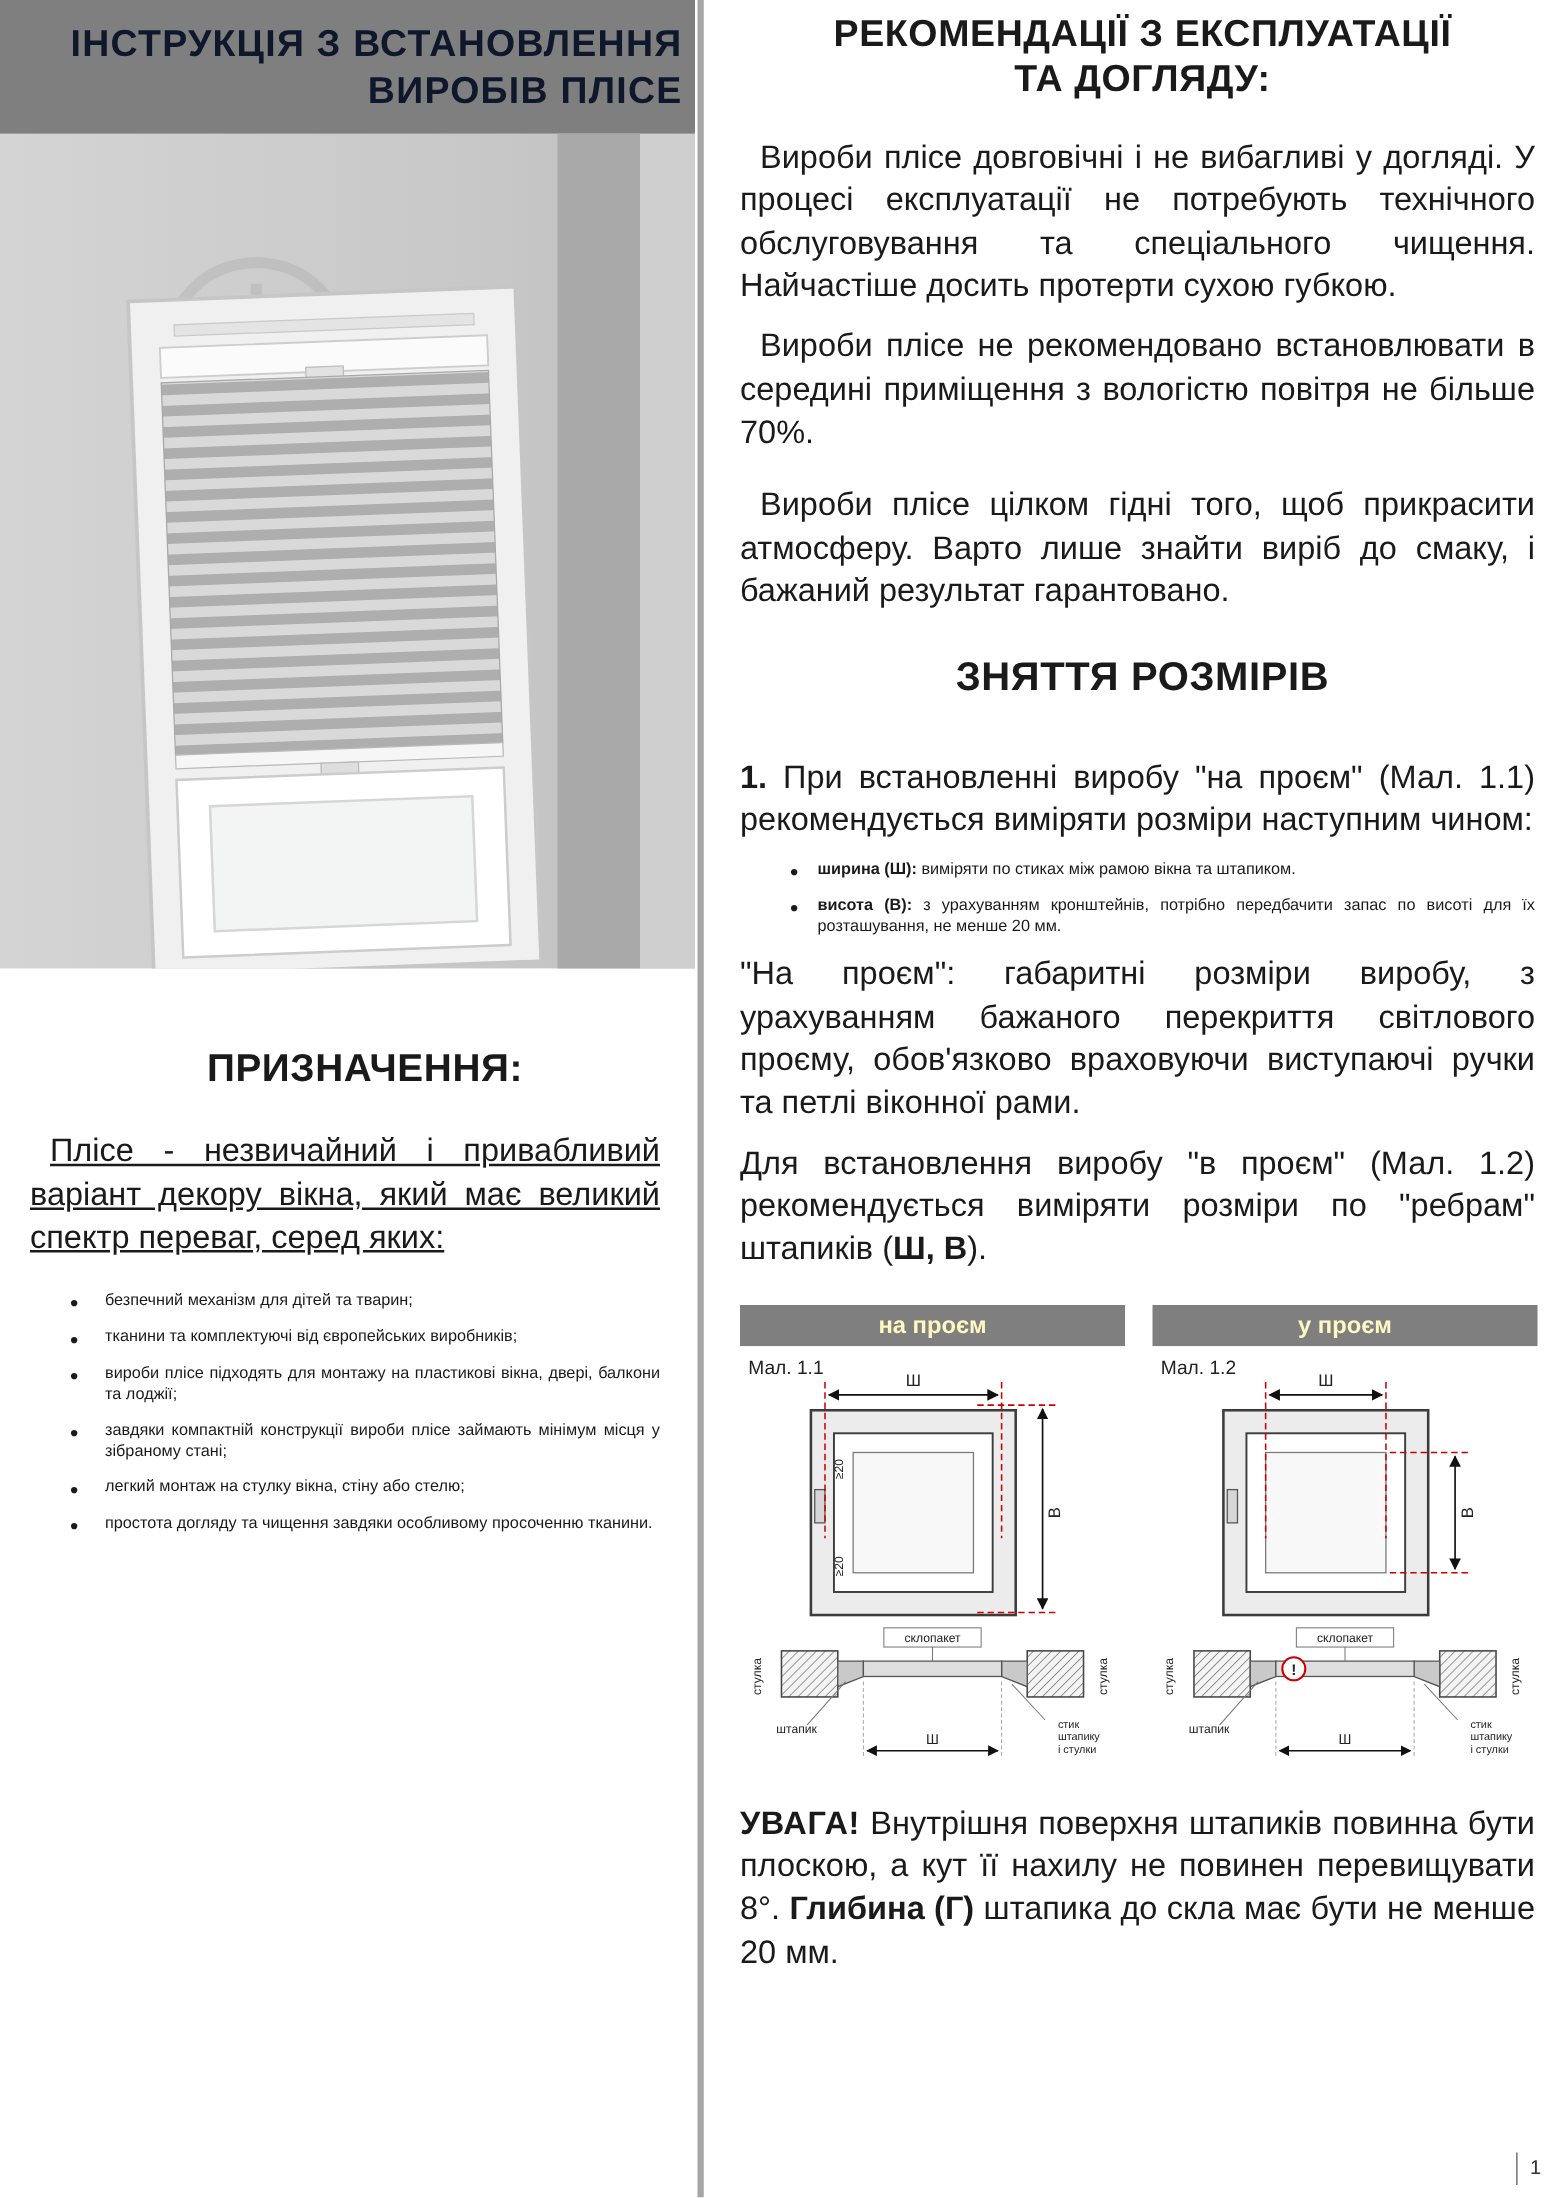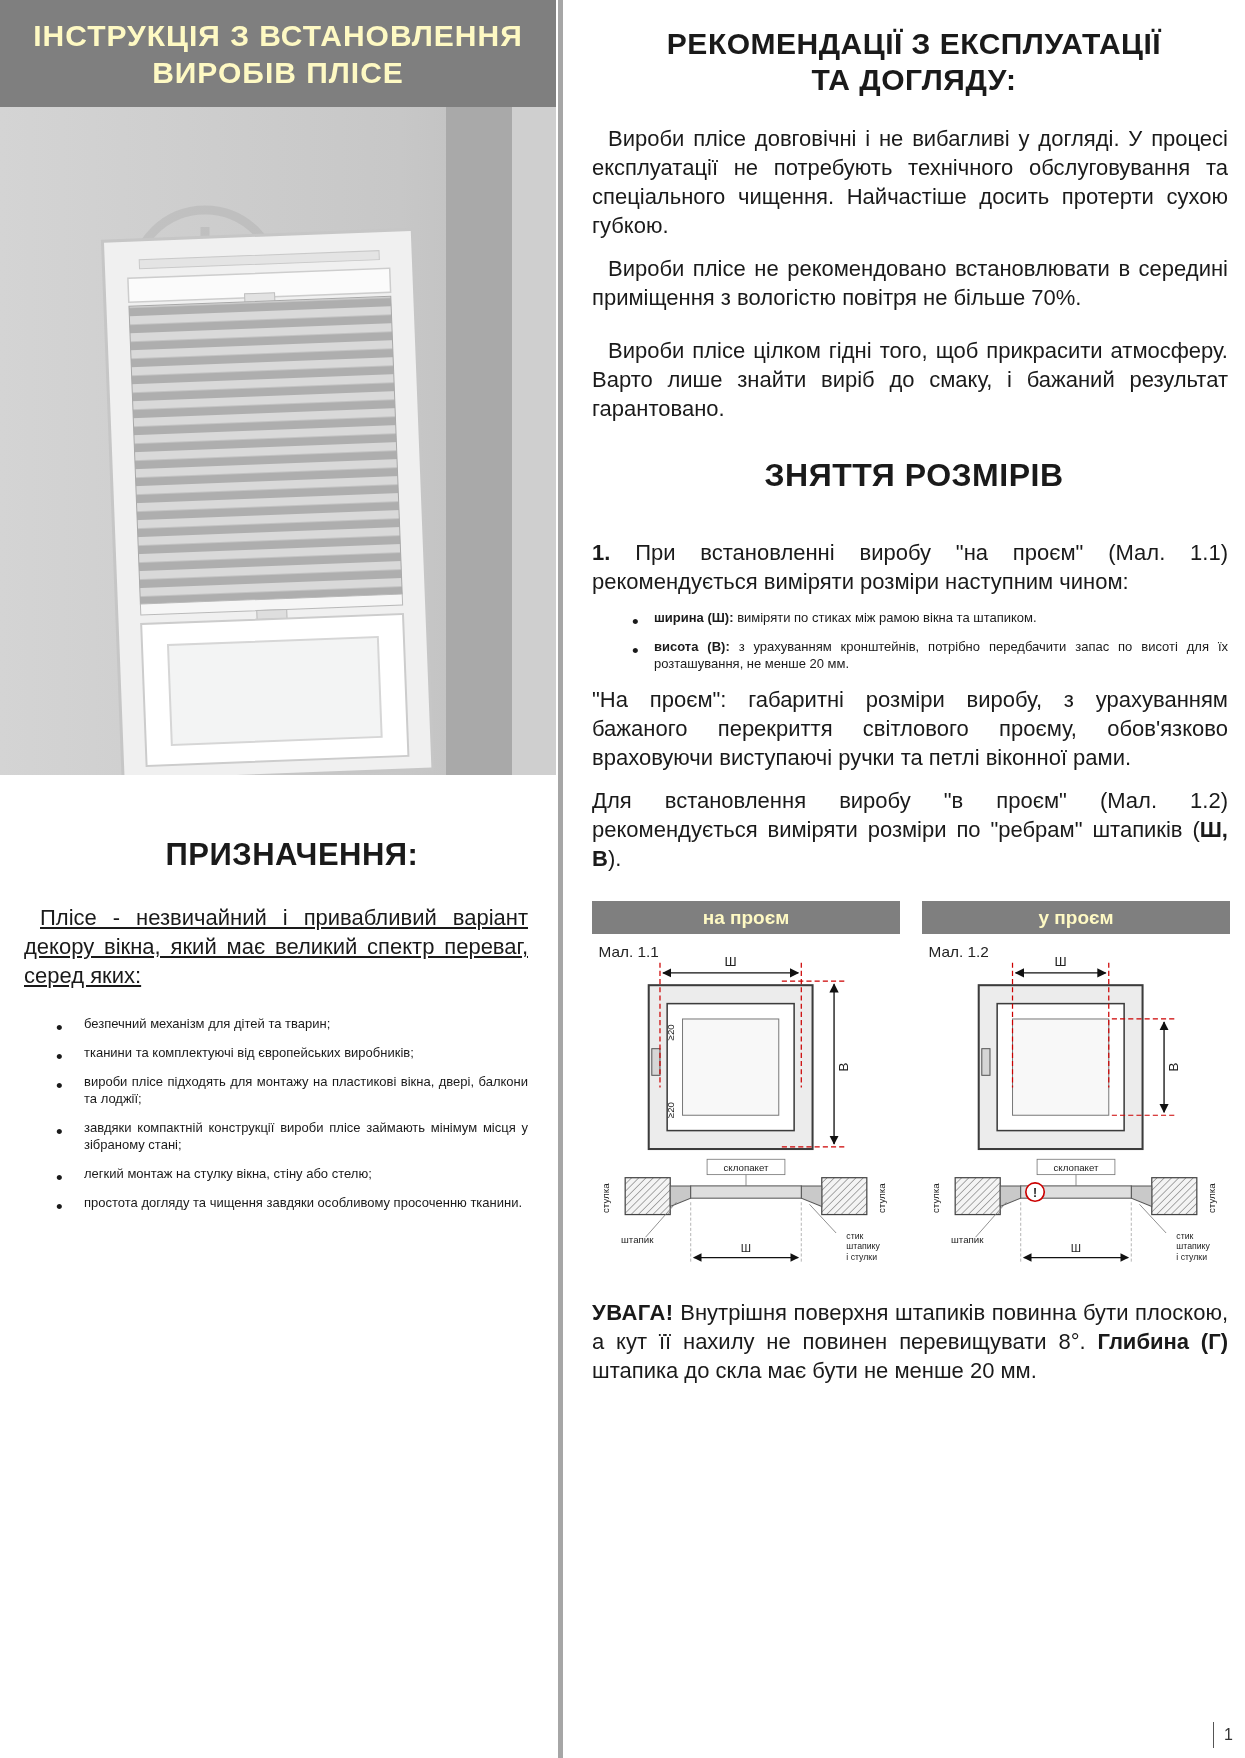--- a/index.html
+++ b/index.html
@@ -7,47 +7,47 @@
     width:1245px;height:1758px;position:relative;overflow:hidden;
     font-family:"Liberation Sans",sans-serif;color:#1a1a1a;
     -webkit-font-smoothing:antialiased;
   }
   .page{position:absolute;inset:0;}
   .divider{position:absolute;left:558px;top:0;width:5px;height:1758px;background:#a6a6a6;}
 
   
   .col-left{position:absolute;left:0;top:0;width:556px;}
   .left-header{
-    background:#7f7f7f;color:#fef9c3;text-align:center;
+    background:#7f7f7f;color:#0f172a;text-align:right;
     padding:18px 10px 16px;font-weight:bold;font-size:30px;line-height:1.22;
     letter-spacing:1px;
   }
   .window-illustration{width:556px;height:668px;overflow:hidden;line-height:0;}
   .section-title{
     text-align:center;font-size:31px;font-weight:bold;letter-spacing:.5px;
     margin:62px 0 30px;
     padding-left:28px;
   }
   .para{
-    font-size:22px;line-height:1.32;text-align:justify;margin:0 0 14px;
+    font-size:26px;line-height:1.32;text-align:justify;margin:0 0 14px;
   }
   .col-left .para{padding:0 28px 0 24px;text-decoration:underline;}
   .indent{text-indent:16px;}
   ul.bullets{list-style:none;margin:26px 0 0;padding:0;}
   .col-left ul.bullets{padding:0 28px 0 48px;}
   ul.bullets li{
     position:relative;padding-left:36px;margin-bottom:12px;
     font-size:13px;line-height:1.3;text-align:justify;
   }
   ul.bullets li::before{
     content:"\2022";position:absolute;left:8px;top:0;font-size:19px;color:#1a1a1a;
   }
 
   
-  .col-right{position:absolute;left:590px;top:0;width:648px;padding-top:26px;}
+  .col-right{position:absolute;left:590px;top:0;width:648px;padding-top:10px;}
   .right-title{
     text-align:center;font-size:30px;font-weight:bold;line-height:1.2;
     margin:0 8px 26px;letter-spacing:.5px;
   }
   .col-right .para{padding:0 10px 0 2px;}
   .right-subtitle{
     text-align:center;font-size:32px;font-weight:bold;letter-spacing:.5px;
     margin:34px 0 44px;
   }
   .col-right ul.bullets{margin:4px 0 10px;padding:0 10px 0 34px;}

